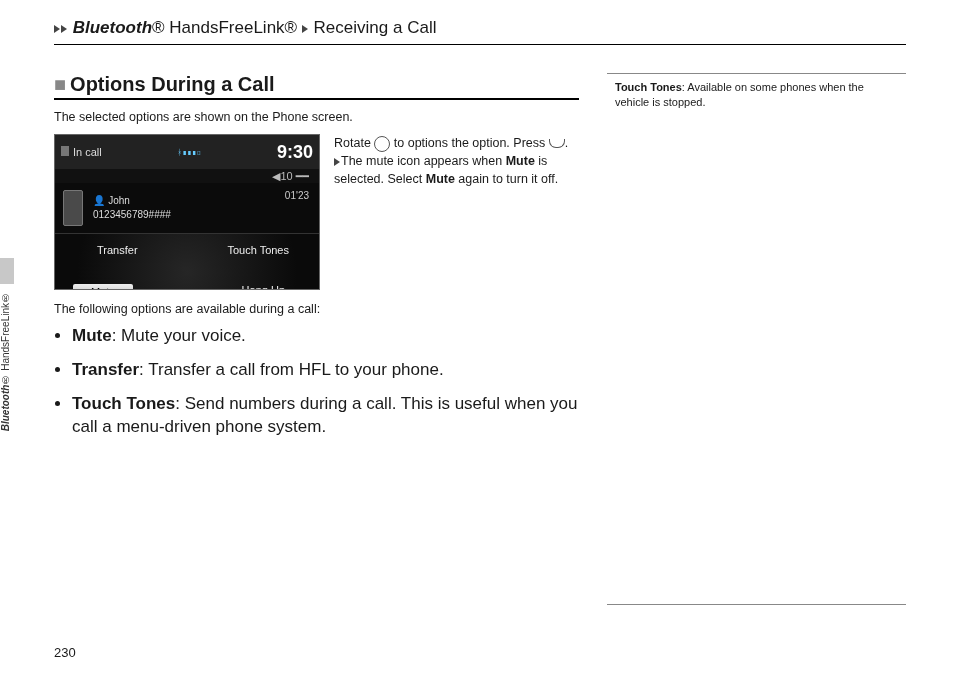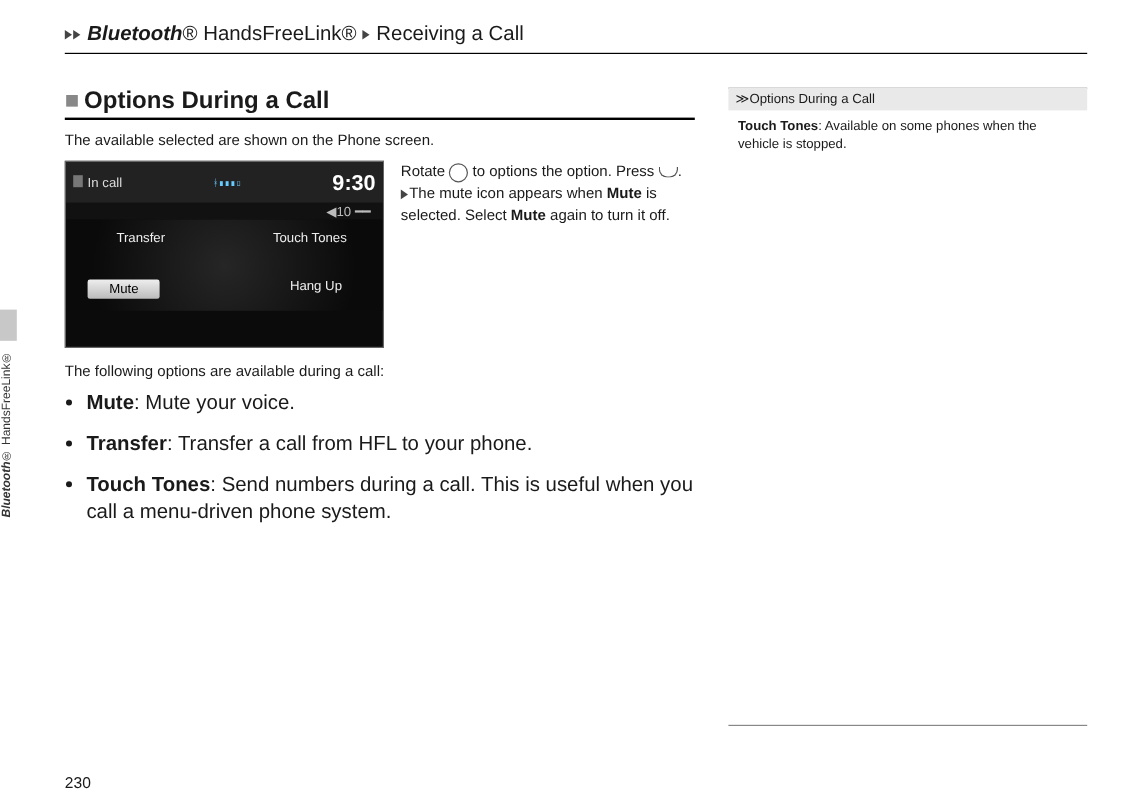--- a/index.html
+++ b/index.html
@@ -50,32 +50,40 @@
   <div class="top-hdr">
     <span class="arr"></span><span class="arr"></span>
     <span class="bt">Bluetooth</span><span>® HandsFreeLink®</span>
     <span class="arr"></span>
     <span>Receiving a Call</span>
   </div>
 
   <div class="columns">
     <div class="col-main">
       <h3 class="sec-title"><span class="sq">■</span><span>Options During a Call</span></h3>
-      <p class="intro">The available selected are shown on the Phone screen.</p>
+      <p class="intro">The selected options are shown on the Phone screen.</p>
 
       <div class="fig-row">
         <div class="shot">
           <div class="bar">
             <span><span style="display:inline-block;width:8px;height:10px;background:#777;margin-right:4px;"></span><span>In call</span></span>
             <span style="font-size:8px;color:#6cf;">ᚼ▮▮▮▯</span>
             <span class="clock">9:30</span>
           </div>
           <div class="sub">
               <span>◀<span>10</span> ━━</span>
             </div>
+          <div class="mid">
+            <div class="phone-ic"></div>
+            <div class="caller">
+              <div>👤 <span>John</span></div>
+              <div>0123456789####</div>
+              <div class="dur">01'23</div>
+            </div>
+          </div>
           <div class="opts">
             <div class="opt tl">Transfer</div>
             <div class="opt tr">Touch Tones</div>
             <div class="opt sel">Mute</div>
             <div class="opt br">Hang Up</div>
           </div>
         </div>
 
         <div class="aside-txt">
           <span>Rotate </span><span class="knob"></span><span> to options the option. Press </span><span class="knob-press"></span><span>.</span>
@@ -86,21 +94,20 @@
 
       <p class="list-lead">The following options are available during a call:</p>
       <ul class="opts-list">
         <li><span class="b">Mute</span><span>: Mute your voice.</span></li>
         <li><span class="b">Transfer</span><span>: Transfer a call from HFL to your phone.</span></li>
         <li><span class="b">Touch Tones</span><span>: Send numbers during a call. This is useful when you call a menu-driven phone system.</span></li>
       </ul>
     </div>
 
     <div class="col-side">
-      <div class="side-hdr"><span class="dbl">≫</span><span>Options During a Call</span></div>
       <div class="side-body">
         <span class="b">Touch Tones</span><span>: Available on some phones when the vehicle is stopped.</span>
       </div>
     </div>
   </div>
 
   <div class="side-tab">
     <div class="blk"></div>
     <div class="txt"><span class="bt">Bluetooth</span><span>® HandsFreeLink®</span></div>
   </div>

